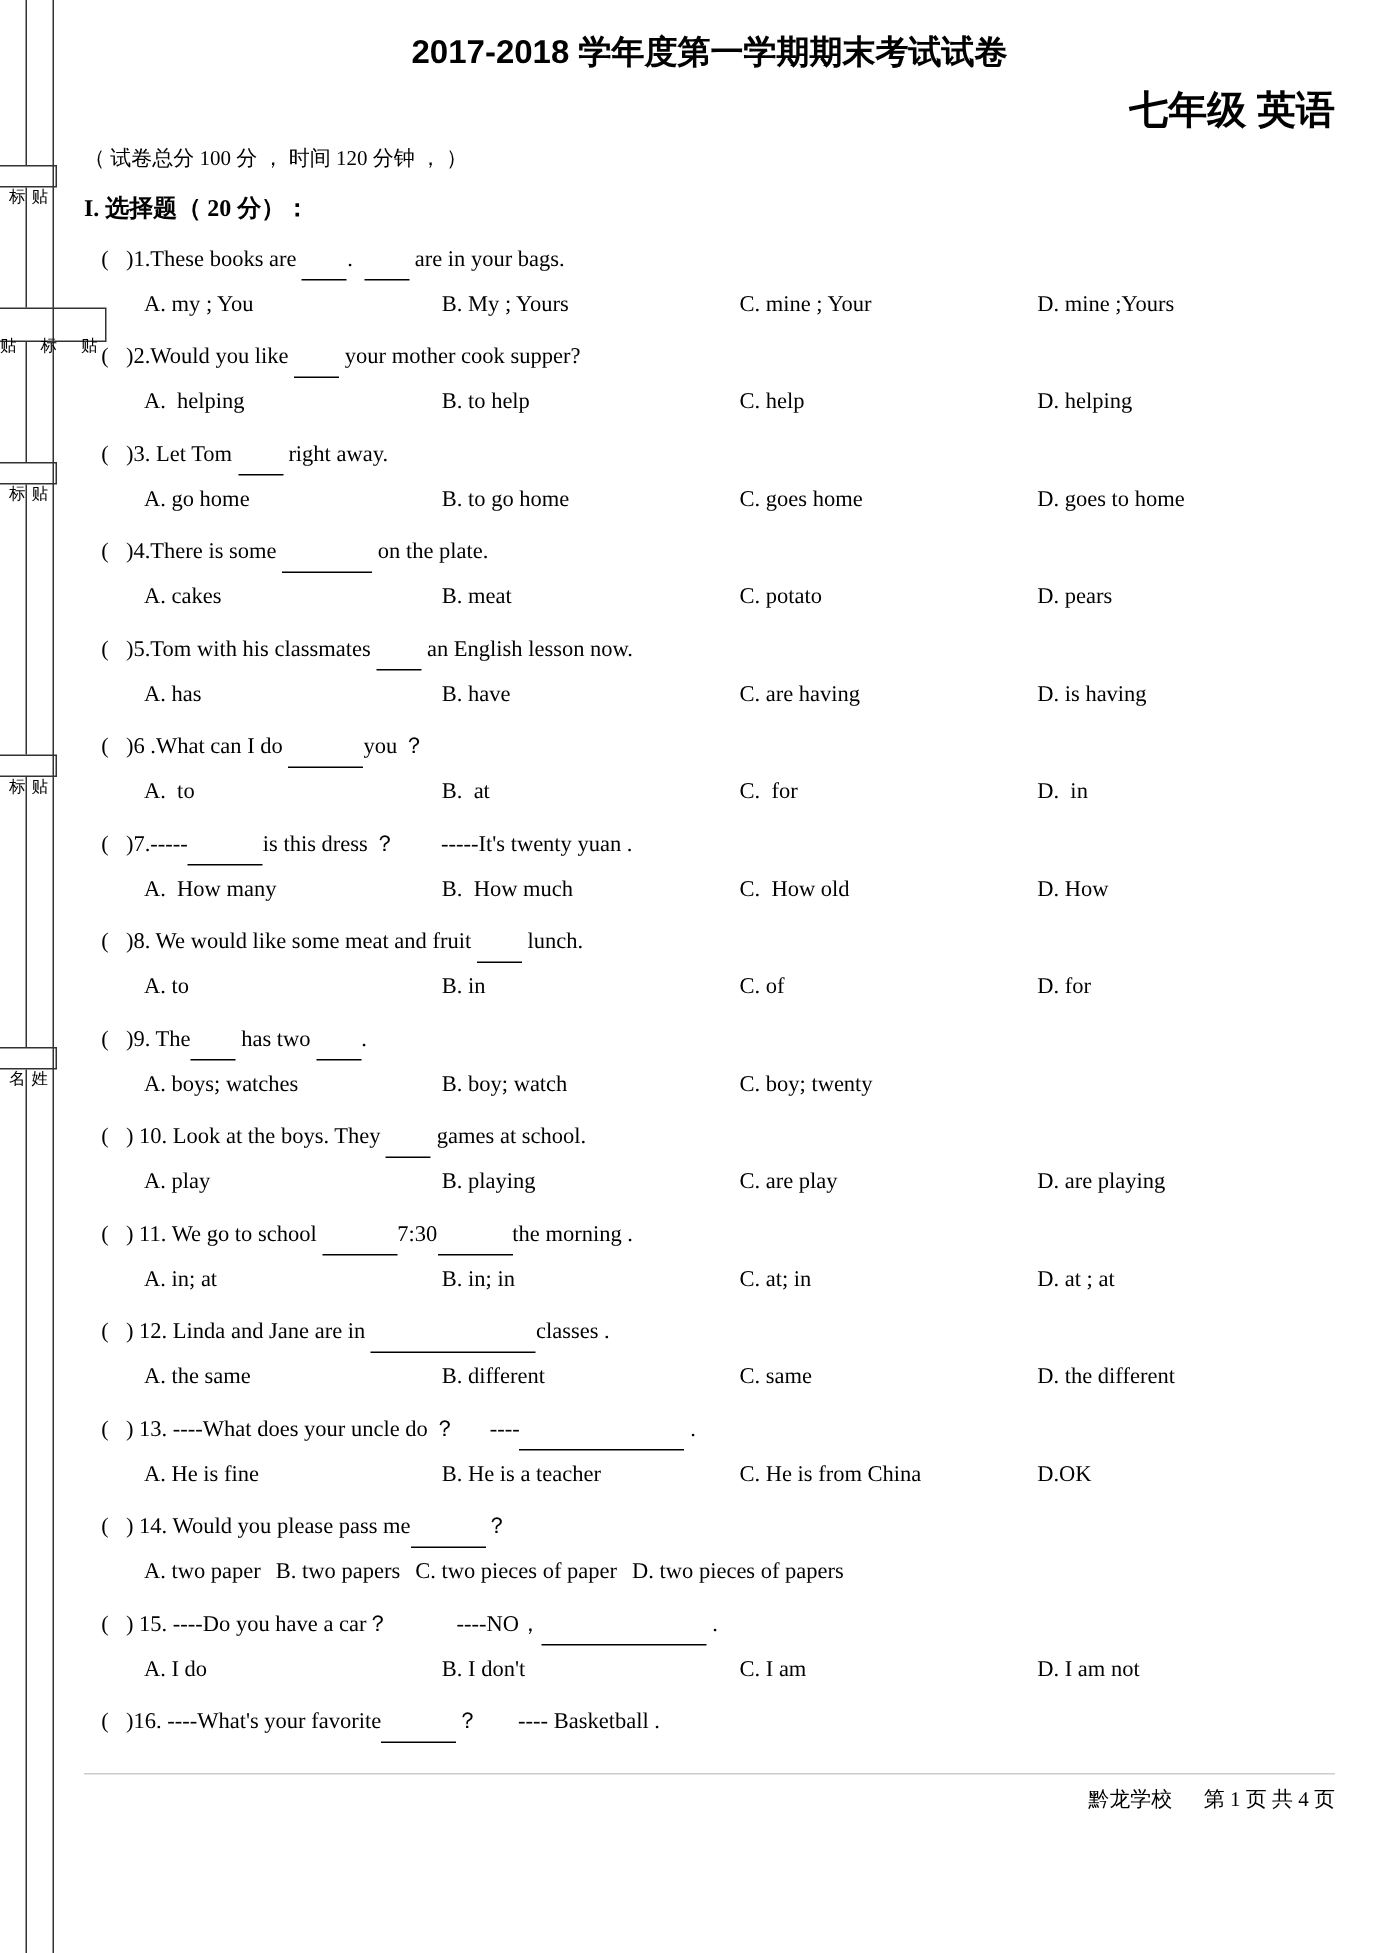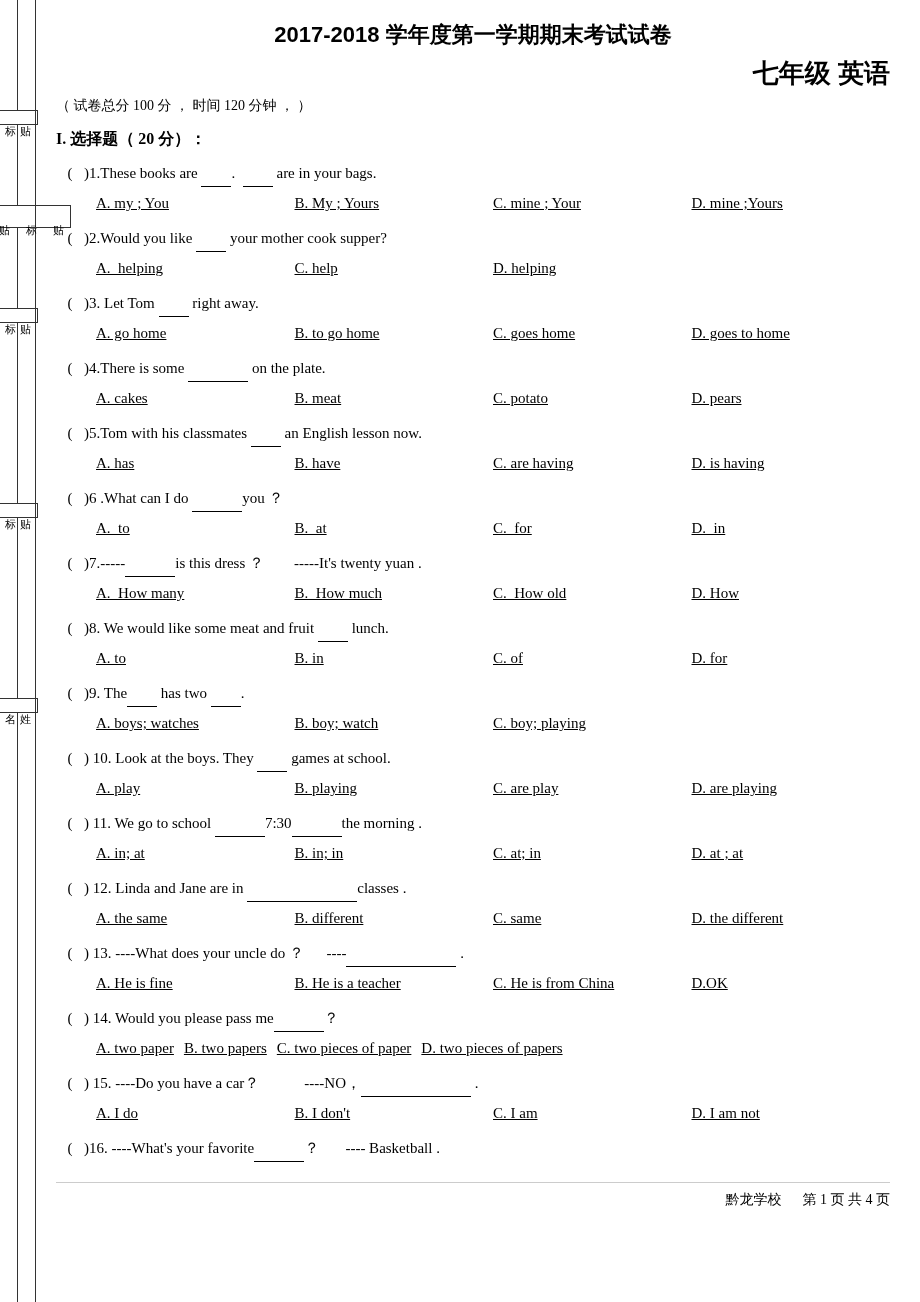--- a/index.html
+++ b/index.html
@@ -81,21 +81,20 @@
       margin-bottom: 3px;
       line-height: 1.8;
     }
     .paren {
       display: inline-block;
       width: 28px;
       text-align: center;
     }
     .option {
       white-space: nowrap;
-      text-decoration: underline;
     }
     .blank {
       display: inline-block;
       border-bottom: 1px solid #000;
       min-width: 50px;
       vertical-align: bottom;
     }
     .blank-sm {
       display: inline-block;
       border-bottom: 1px solid #000;
@@ -182,20 +181,21 @@
       </div>
     </div>
 
     <div class="question-block">
       <div class="question-line">
         <span class="paren">(</span>
         <span>)2.Would you like <span class="blank-sm"></span> your mother cook supper?</span>
       </div>
       <div class="options-4col">
         <span class="option">A.&nbsp; helping</span>
+        <span class="option">B. to help</span>
         <span class="option">C. help</span>
         <span class="option">D. helping</span>
       </div>
     </div>
 
     <div class="question-block">
       <div class="question-line">
         <span class="paren">(</span>
         <span>)3. Let Tom <span class="blank-sm"></span> right away.</span>
       </div>
@@ -273,21 +273,21 @@
     </div>
 
     <div class="question-block">
       <div class="question-line">
         <span class="paren">(</span>
         <span>)9. The<span class="blank-sm"></span> has two <span class="blank-sm"></span>.</span>
       </div>
       <div class="options-4col">
         <span class="option">A. boys; watches</span>
         <span class="option">B. boy; watch</span>
-        <span class="option">C. boy; playing</span>
+        <span class="option">C. boy; twenty</span>
       </div>
     </div>
 
     <div class="question-block">
       <div class="question-line">
         <span class="paren">(</span>
         <span>) 10. Look at the boys. They <span class="blank-sm"></span> games at school.</span>
       </div>
       <div class="options-4col">
         <span class="option">A. play</span>

